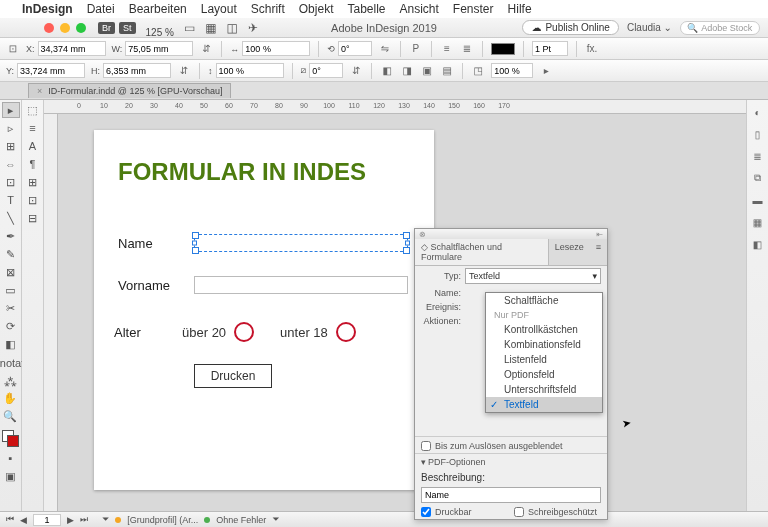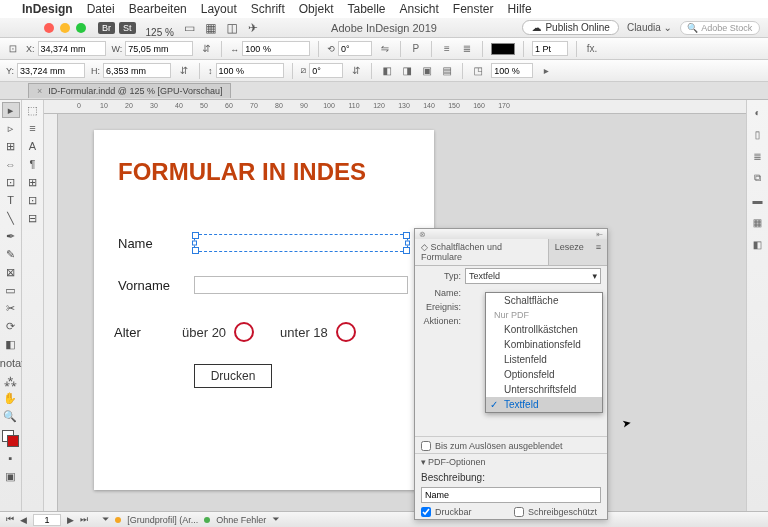--- a/index.html
+++ b/index.html
@@ -49,21 +49,21 @@
   .swatchpair { position:relative; width:18px; height:18px; margin-top:4px;}
   .swatchpair .a{position:absolute;width:12px;height:12px;border:1px solid #555;background:#fff;left:0;top:0;}
   .swatchpair .b{position:absolute;width:12px;height:12px;border:1px solid #555;background:#c11;left:5px;top:5px;}
   
   
   .canvas-wrap { flex:1; background:#d9d9d9; position:relative; overflow:hidden;}
   .hruler { position:absolute; left:0; right:0; top:0; height:14px; background:#eee; border-bottom:1px solid #bbb; font-size:7px; color:#666;}
   .hruler span{position:absolute; top:2px; transform:translateX(-50%);}
   .vruler { position:absolute; left:0; top:14px; bottom:0; width:14px; background:#eee; border-right:1px solid #bbb;}
   .page { position:absolute; left:50px; top:30px; width:340px; height:360px; background:#fff; box-shadow:0 1px 3px rgba(0,0,0,.3);}
-  .page h1 { color:#c2410c; font-size:24px; font-weight:700; padding:28px 0 0 24px; letter-spacing:0px;}
+  .page h1 { color:#4d7c0f; font-size:24px; font-weight:700; padding:28px 0 0 24px; letter-spacing:0px;}
   .frow { display:flex; align-items:center; padding-left:24px; margin-top:24px; gap:16px;}
   .flabel { width:60px; font-size:13px; color:#222;}
   .finput { flex:1; height:18px; border:1px solid #bbb; margin-right:26px;}
   .selected-field { position:relative; border:1px dashed #2a7de1;}
   .selected-field::before, .selected-field::after { content:''; position:absolute; width:5px; height:5px; background:#fff; border:1px solid #2a7de1;}
   .selected-field::before{left:-3px;top:-3px;} .selected-field::after{right:-3px;top:-3px;}
   .handles-bottom::before, .handles-bottom::after{content:'';position:absolute;width:5px;height:5px;background:#fff;border:1px solid #2a7de1;bottom:-3px;}
   .handles-bottom::before{left:-3px;} .handles-bottom::after{right:-3px;}
   .sel-mid{position:absolute;width:5px;height:5px;background:#fff;border:1px solid #2a7de1;top:50%;transform:translateY(-50%);}
   .radiorow { display:flex; align-items:center; gap:8px; padding-left:20px; margin-top:28px; font-size:13px;}

